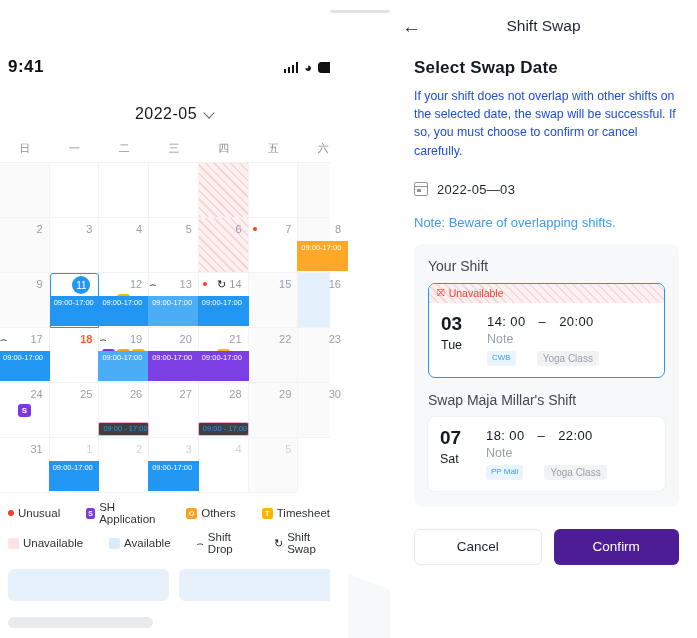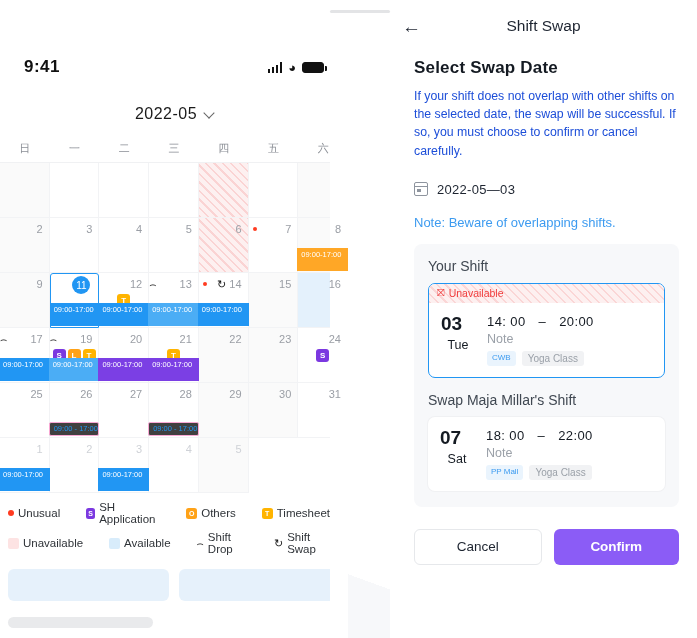--- a/index.html
+++ b/index.html
@@ -15,21 +15,21 @@
   #left-phone {
     position: absolute;
     left: 0; top: 0;
     width: 348px; height: 638px;
     background: #ffffff;
     overflow: hidden;
   }
   #status-bar {
     height: 46px;
     display: flex; align-items: center; justify-content: space-between;
-    padding: 0 24px;
+    padding: 0 8px;
     margin-top: 44px;
   }
   #status-time {
     font-size: 17px; font-weight: bold; color: #111;
     letter-spacing: .5px;
   }
   #status-icons { display: flex; align-items: center; gap: 6px; }
   .bar-group { display: flex; align-items: flex-end; gap: 1.5px; height: 11px; }
   .bar-group i { display: block; width: 2.5px; background: #111; }
   .bar-group i:nth-child(1){ height: 4px; }
@@ -122,21 +122,21 @@
     width: 13px; height: 13px; border-radius: 3px;
     font-size: 8px; font-weight: bold; color: #fff;
     display: flex; align-items: center; justify-content: center;
   }
   .badge.p { background: #7b38e0; }
   .badge.o { background: #ffa217; }
   .badge.t { background: #ffb400; }
 
   .shiftbar {
     position: absolute; left: -1px; right: -1px; bottom: 1px;
-    height: 23px; line-height: 13px;
+    height: 30px; line-height: 13px;
     font-size: 7.5px; color: #fff; padding-left: 4px;
     white-space: nowrap; overflow: hidden; z-index: 4;
   }
   .shiftbar.blue { background: #2196f3; }
   .shiftbar.blue-lt { background: #4badf5; }
   .shiftbar.orange { background: #ffa726; }
   .shiftbar.purple { background: #7b3fe4; }
   .shiftbar.outline {
     background: #404040; border: 1px solid #f9a8d4; color: #2196f3;
     border-radius: 2px; height: 14px; line-height: 12px;
@@ -260,45 +260,45 @@
   .unavail-banner::before {
     content:''; position:absolute; inset:0;
     background: repeating-linear-gradient(45deg,
       rgba(240,110,110,.20) 0 1.5px, transparent 1.5px 6px);
   }
   .unavail-banner span { position: relative; z-index: 2; }
   .clock-ic { font-size: 10px; line-height: 1; position: relative; z-index: 2; }
   .card-body { display: flex; padding: 11px 10px 11px 12px; gap: 12px; }
   .card-date { width: 34px; }
   .card-dd { font-size: 19px; font-weight: bold; color: #141a22; line-height: 1.1; }
-  .card-dow { font-size: 12.5px; color: #141a22; margin-top: 3px; text-align: center; }
+  .card-dow { font-size: 12.5px; color: #141a22; margin-top: 3px; }
   .card-info { flex: 1; }
   .card-time {
     font-size: 13px; color: #141a22; letter-spacing: .4px;
     display: flex; align-items: center; gap: 13px;
   }
   .card-time .dash { color: #141a22; }
   .card-note { font-size: 12.5px; color: #9aa0a8; margin-top: 3px; }
-  .tag-row { display: flex; gap: 6px; margin-top: 5px; }
+  .tag-row { display: flex; gap: 21px; margin-top: 5px; }
   .tag {
     font-size: 8px; padding: 2.5px 5px; border-radius: 3px;
     background: #eaf4fd; color: #3d9bf0;
   }
   .tag.grey { background: #f1f2f4; color: #9aa0a8; font-size: 10px; padding: 2px 6px; }
 
   #rp-actions {
     display: flex; gap: 12px; margin: 22px 6px 0 12px;
   }
   .btn {
     flex: 1; height: 36px; border-radius: 6px;
     font-size: 13.5px; display: flex; align-items: center; justify-content: center;
     cursor: pointer;
   }
   .btn.cancel { background: #fff; border: 1px solid #e6e8eb; color: #1d2430; }
-  .btn.confirm { background: #8b5cf6; color: #fff; font-weight: bold; }
+  .btn.confirm { background: #4c1d95; color: #fff; }
 </style>
 </head>
 <body>
 
 <div id="left-phone">
 
   <div id="status-bar">
     <div id="status-time">9:41</div>
     <div id="status-icons">
       <div class="bar-group">
@@ -444,20 +444,25 @@
         <div class="daynum-row">
           <span class="daynum">16</span>
         </div>
       </div>
       <div class="cell">
         <div class="daynum-row">
           <span class="ic-drop" style="margin-right: auto;">⌢</span>
           <span class="daynum">17</span>
         </div>
         <div class="shiftbar blue">09:00-17:00</div>
+      </div>
+      <div class="cell">
+        <div class="daynum-row">
+          <span class="daynum red">18</span>
+        </div>
       </div>
       <div class="cell">
         <div class="daynum-row">
           <span class="ic-drop" style="margin-right: auto;">⌢</span>
           <span class="daynum">19</span>
         </div>
         <div class="badges">
           <span class="badge p">S</span>
           <span class="badge o">L</span>
           <span class="badge t">T</span>

